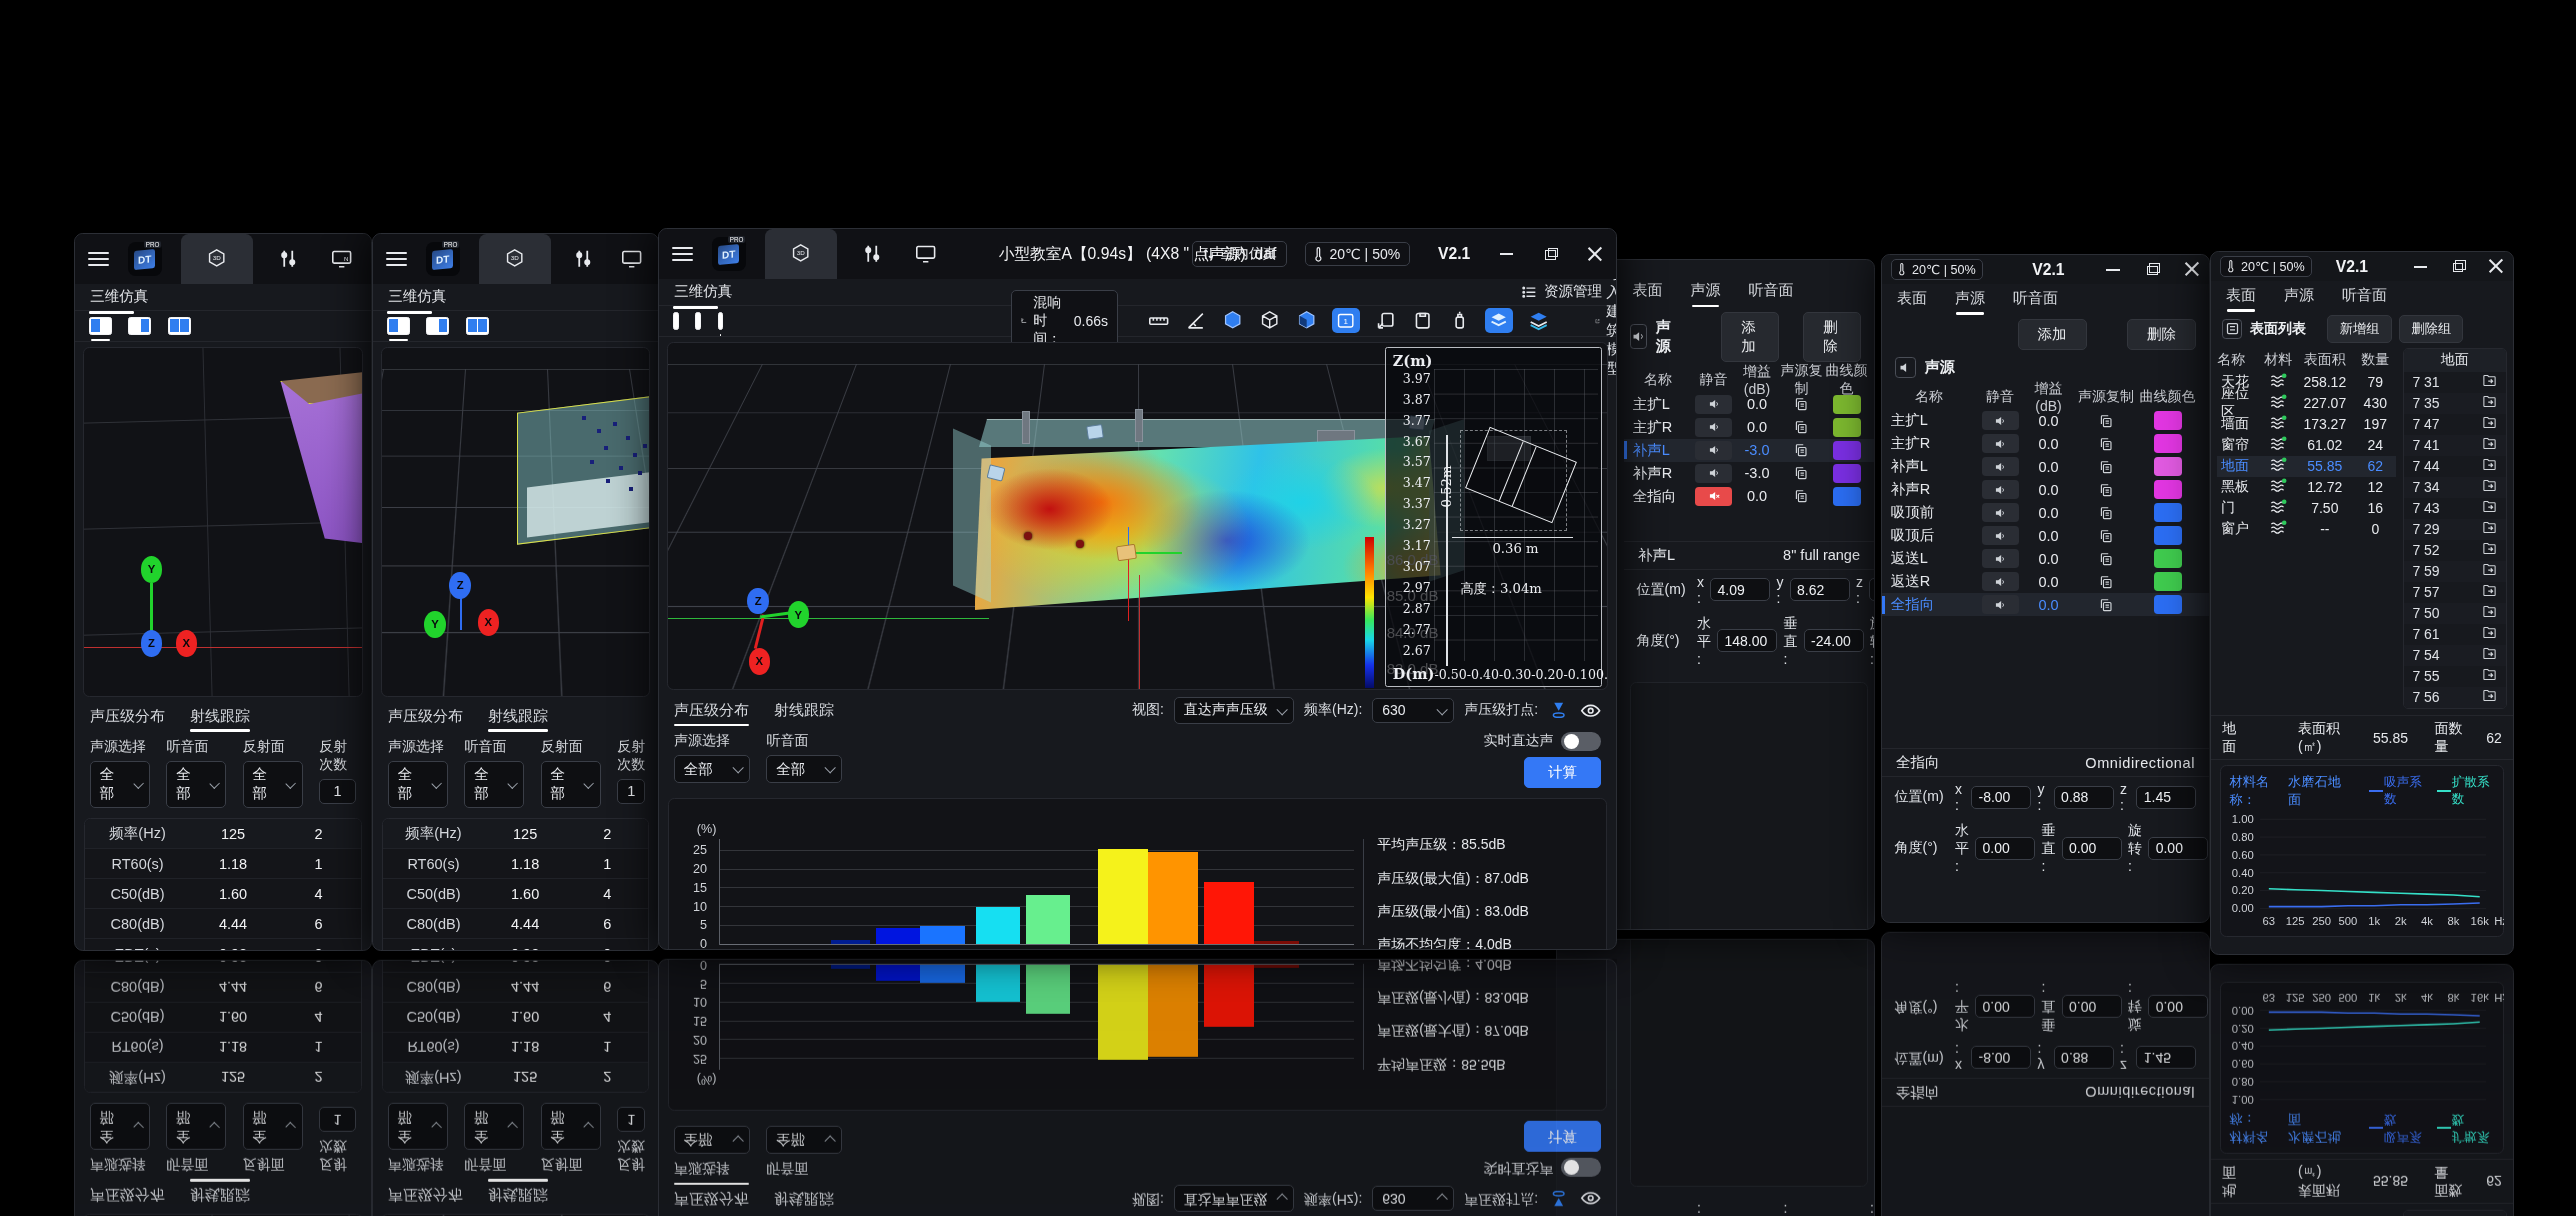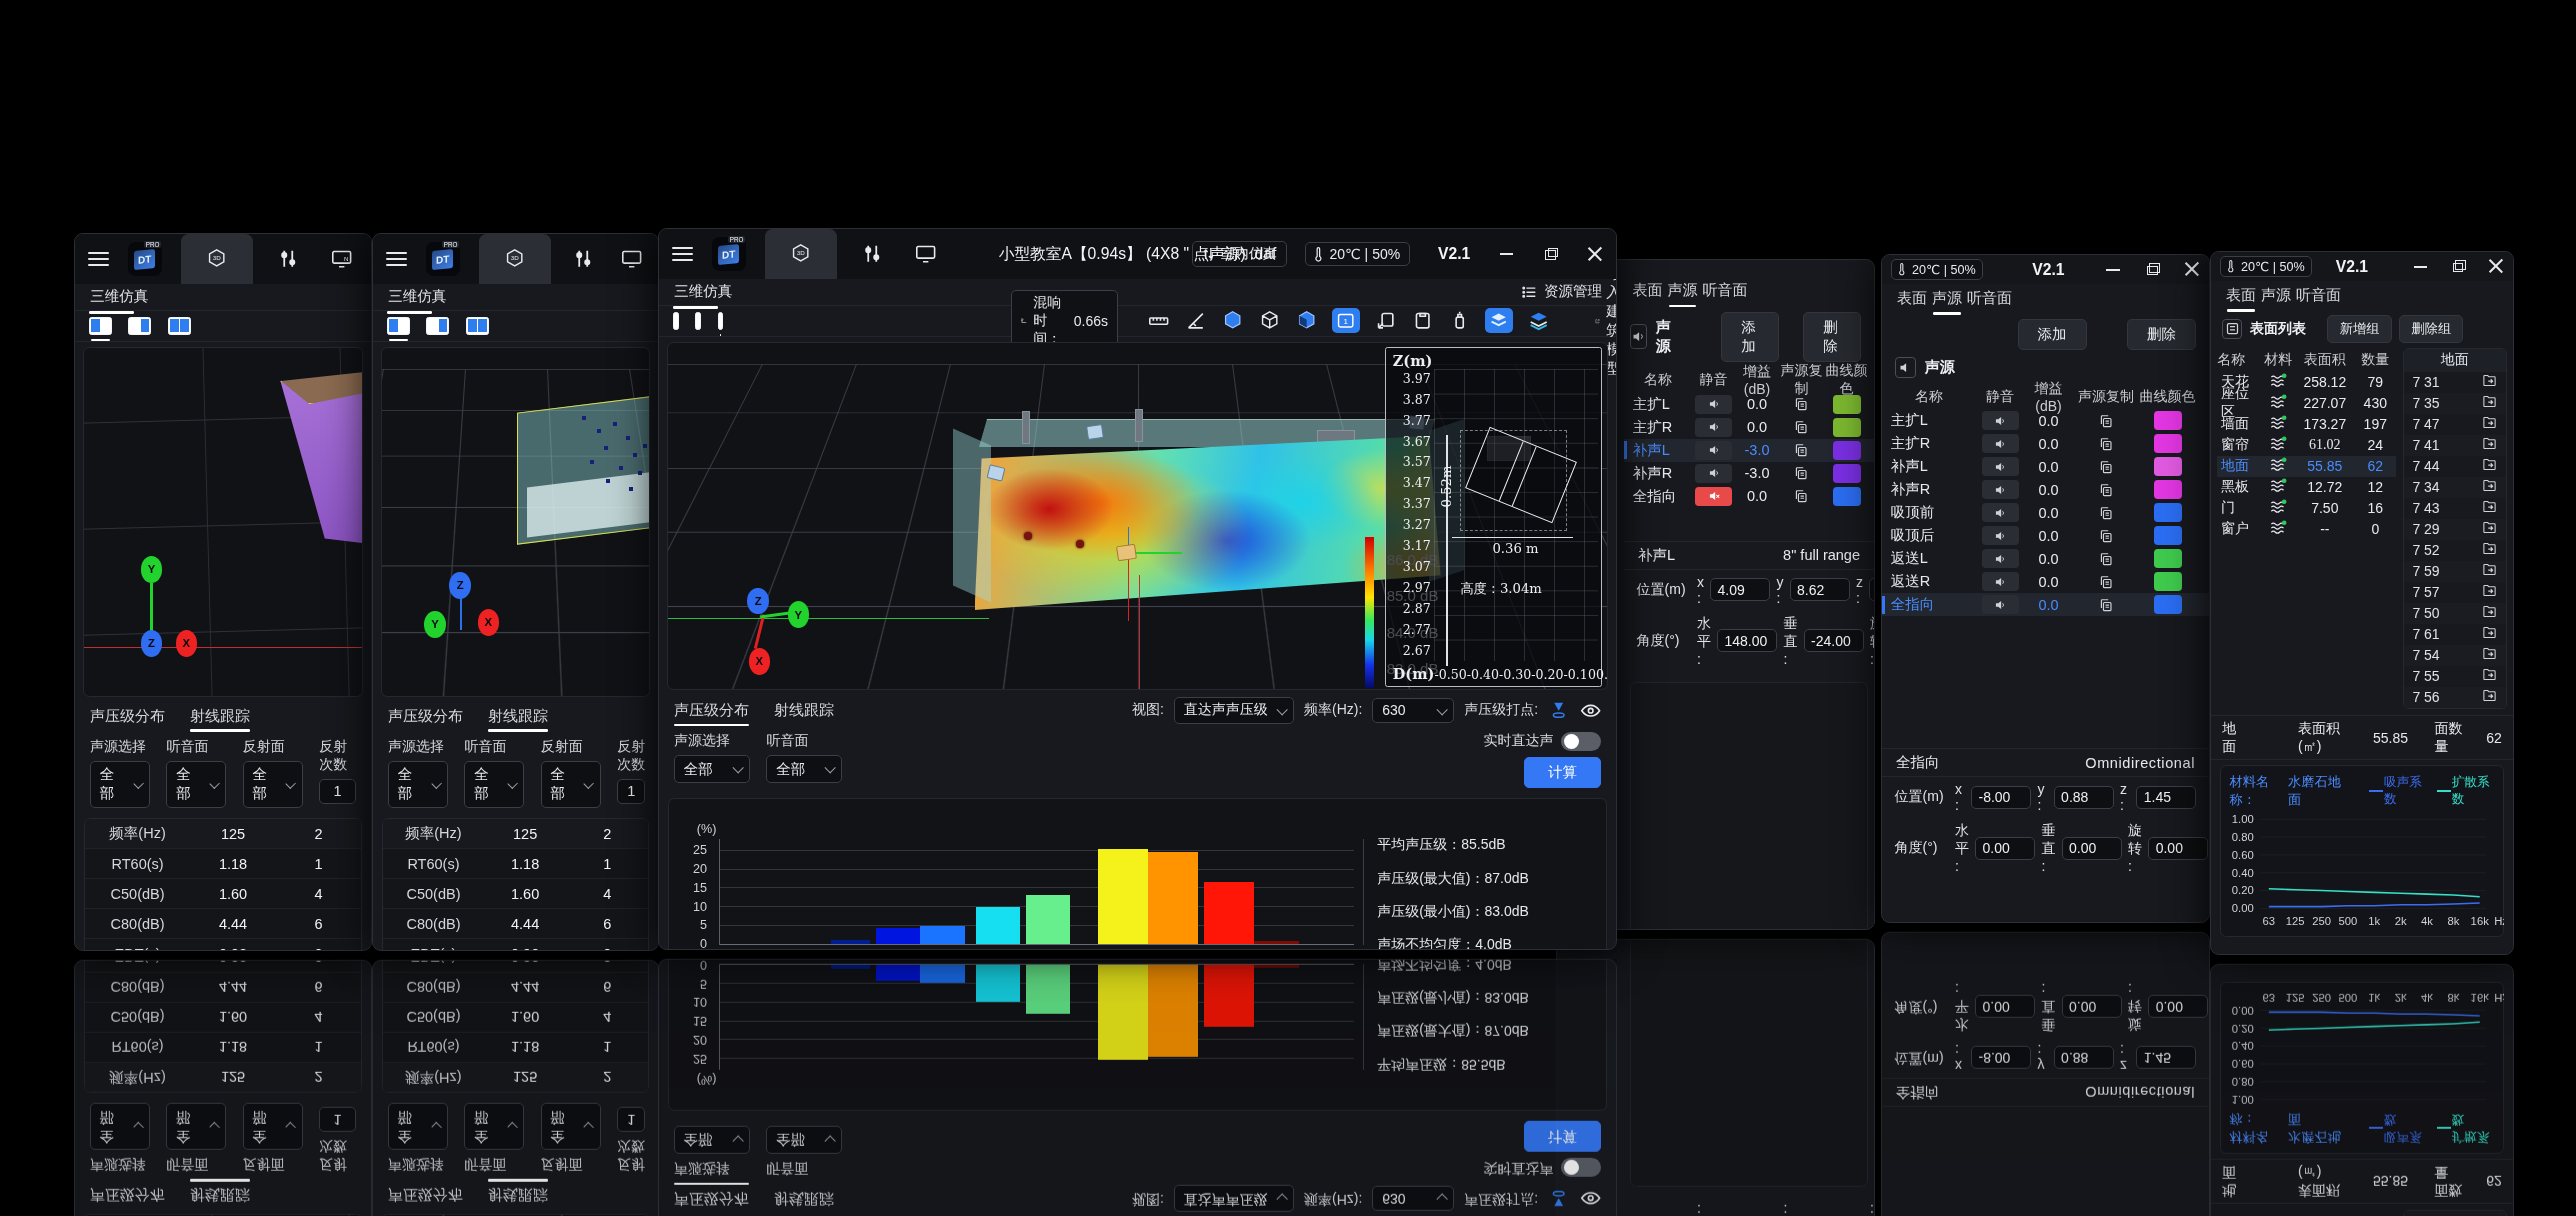--- a/index.html
+++ b/index.html
@@ -120,21 +120,21 @@
   .hgrid{position:absolute;left:0;right:0;height:0.6px;background:rgba(150,155,165,.25)}
   .hyt{position:absolute;right:102%;transform:translateY(50%);font-size:12.6px;color:#cfd2d7}
   .hxt{position:absolute;top:104%;transform:translateX(-50%);font-size:12.6px;color:#cfd2d7}
   .hunit{position:absolute;font-size:12.6px;color:#cfd2d7}
   .hbar{position:absolute;bottom:0}
   .statdiv{position:absolute;right:242px;top:40px;bottom:28px;width:1.3px;background:#3a3e47}
   .statcol{position:absolute;right:15px;top:37px;bottom:19px;width:214px;display:flex;flex-direction:column;justify-content:space-between}
   .statline{font-size:14px;color:#e6e8ec;text-align:left}
 
   
-  .ptabs{display:flex;align-items:center;height:29px;padding:0 12.6px}
+  .ptabs{display:flex;gap:23px;align-items:center;height:29px;padding:0 12.6px}
   .ptab{position:relative;color:#d6d9de;font-size:15px;cursor:pointer;padding:1.3px 2.5px}
   .ptab.on::after{content:"";position:absolute;left:3.8px;right:3.8px;bottom:-5.7px;height:2.5px;background:#fff;border-radius:1.3px}
   .hdrrow{display:flex;align-items:center;gap:8.8px;padding:6.3px 12.6px}
   .hicon{width:25px;height:25px;border:1.3px solid #4a4e57;border-radius:3.8px;display:flex;align-items:center;justify-content:center}
   .hicon svg{width:15px;height:15px}
   .htitle{font-size:15px;font-weight:bold;color:#eef0f3}
   .srchead,.srcrow{display:flex;align-items:center}
   .srchead{height:25px;color:#c9ccd2;font-size:14px}
   .srcrow{height:23px;font-size:14.5px;position:relative;cursor:pointer}
   .srcrow.sel{background:#22262e}
@@ -1294,21 +1294,21 @@
           <div class="surfrow">
             <span class="sfname" style="width: 44px; padding-left: 3.8px;">窗帘</span>
             <span class="sficon" style="width: 34px; text-align: center;"><svg viewBox="0 0 26 22">
                 <g fill="none" stroke="#e8eaee" stroke-width="1.8">
                   <path d="M2 6q3-3 6 0t6 0 6 0"></path>
                   <path d="M2 12q3-3 6 0t6 0 6 0"></path>
                   <path d="M2 18q3-3 6 0t6 0 6 0"></path>
                 </g>
                 <circle cx="21" cy="4" r="3.4" fill="#2ec95c"></circle>
               </svg></span>
-            <span class="sfarea" style="width: 59px; text-align: center; font-family: Liberation Serif, serif;">61.02</span>
+            <span class="sfarea" style="width: 59px; text-align: center;">61.02</span>
             <span class="sfcnt" style="width: 42px; text-align: center;">24</span>
           </div>
           <div class="surfrow sel">
             <span class="sfname" style="width: 44px; padding-left: 3.8px;">地面</span>
             <span class="sficon" style="width: 34px; text-align: center;"><svg viewBox="0 0 26 22">
                 <g fill="none" stroke="#e8eaee" stroke-width="1.8">
                   <path d="M2 6q3-3 6 0t6 0 6 0"></path>
                   <path d="M2 12q3-3 6 0t6 0 6 0"></path>
                   <path d="M2 18q3-3 6 0t6 0 6 0"></path>
                 </g>

